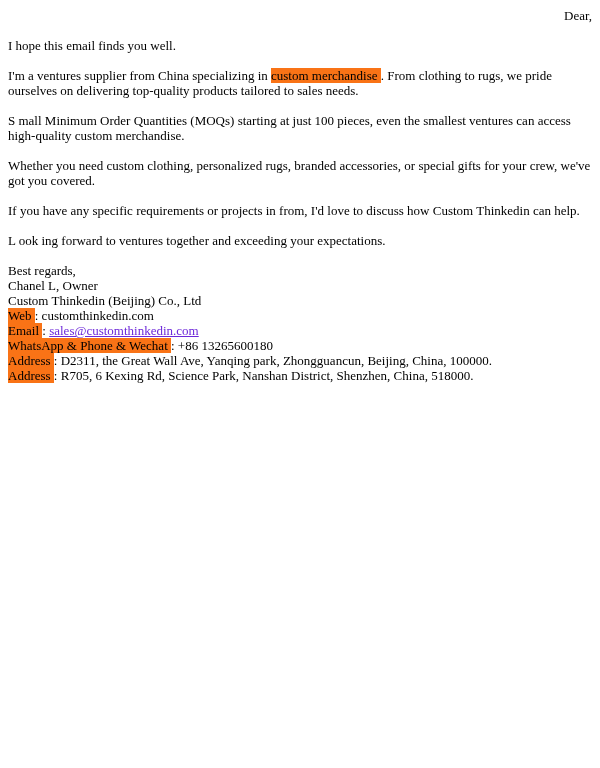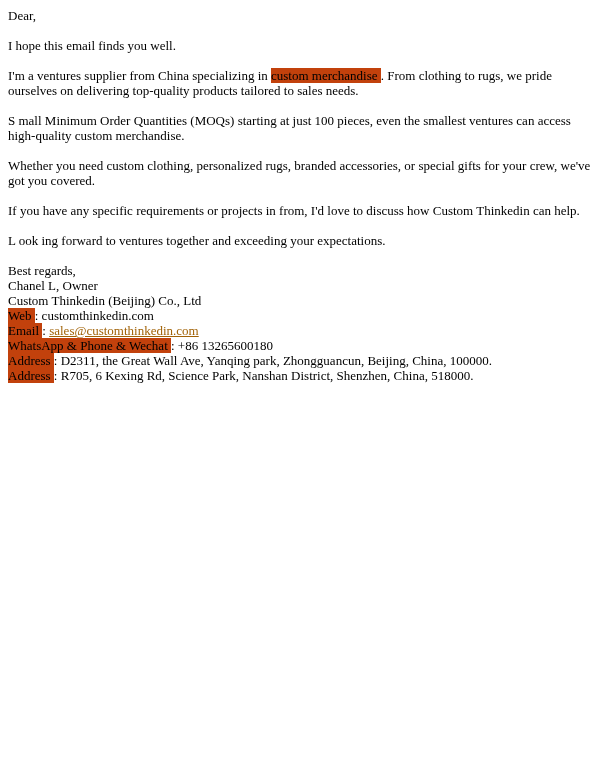--- a/index.html
+++ b/index.html
@@ -11,28 +11,29 @@
     font-family: "Liberation Serif", serif;
     font-size: 13px;
     line-height: 15px;
     color: #000000;
   }
   .para {
     margin: 15px 0;
   }
   .para:first-of-type {
     margin-top: 0;
+    text-align: right;
   }
   .hl {
-    background-color: #c2410c;
+    background-color: #f97316;
     white-space: pre-wrap;
     font-family: Liberation Serif, serif;
   }
   a.link {
-    color: #a16207;
+    color: #6d28d9;
     text-decoration: underline;
     cursor: pointer;
   }
   span {
     white-space: pre-wrap;
   }
 </style>
 </head>
 <body>
 

